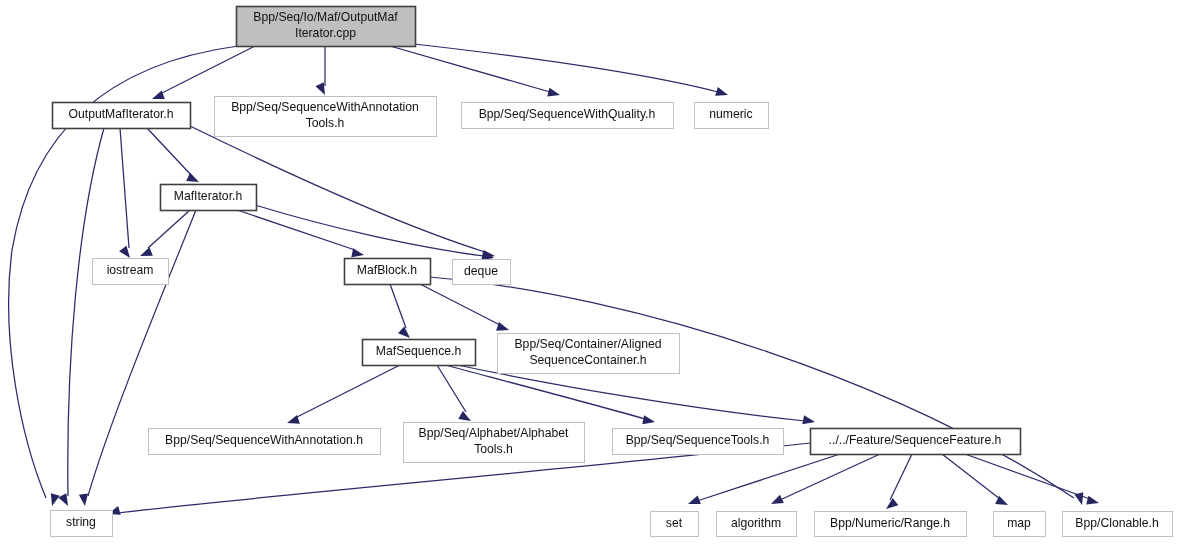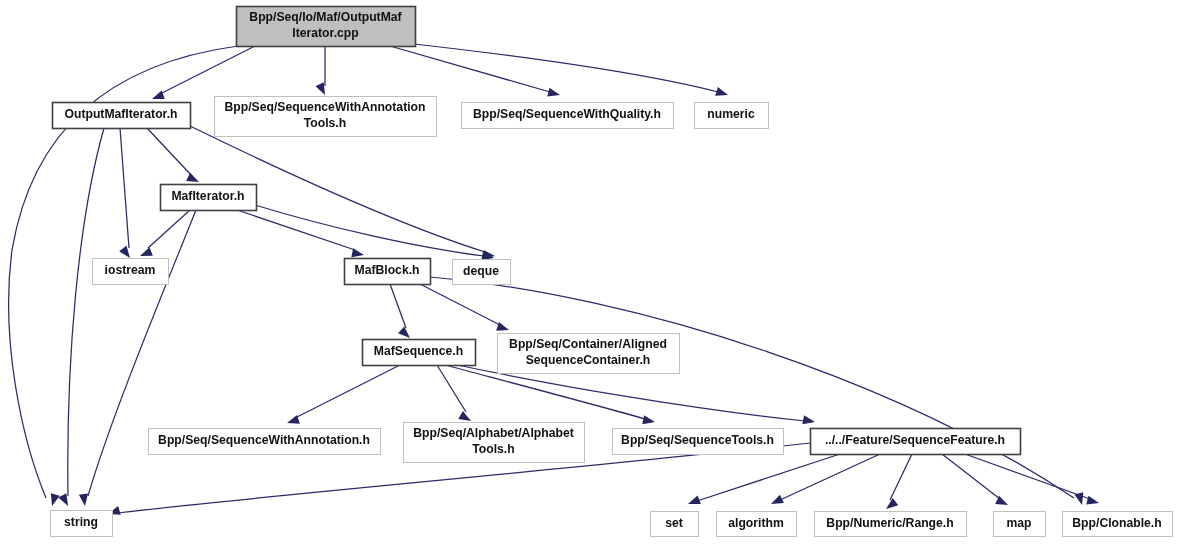--- a/index.html
+++ b/index.html
@@ -1,21 +1,21 @@
 <!DOCTYPE html>
 <html><head>
 <meta charset="utf-8">
 <title>Include dependency graph</title>
 <style>
   html,body{margin:0;padding:0;background:#ffffff;}
   body{
     font-family:"Liberation Sans","DejaVu Sans",sans-serif;
     width:1181px;height:544px;overflow:hidden;
   }
-  #graph-root{position:relative;width:959px;height:544px;font-weight:bold;}
+  #graph-root{position:relative;width:959px;height:544px;}
   svg#graph-svg{position:absolute;left:0;top:0;width:1181px;height:544px;display:block;}
   .node-box{fill:#ffffff;}
   .node-box.plain{stroke:#c0c0c0;stroke-width:1px;}
   .node-box.bold{stroke:#404040;stroke-width:1.6px;}
   .node-box.root{fill:#bfbfbf;stroke:#404040;stroke-width:1.6px;}
   .node-label{
     font-family:"Liberation Sans","DejaVu Sans",sans-serif;
     font-size:12.2px;fill:#111111;text-anchor:middle;
     dominant-baseline:middle;white-space:pre;
   }

